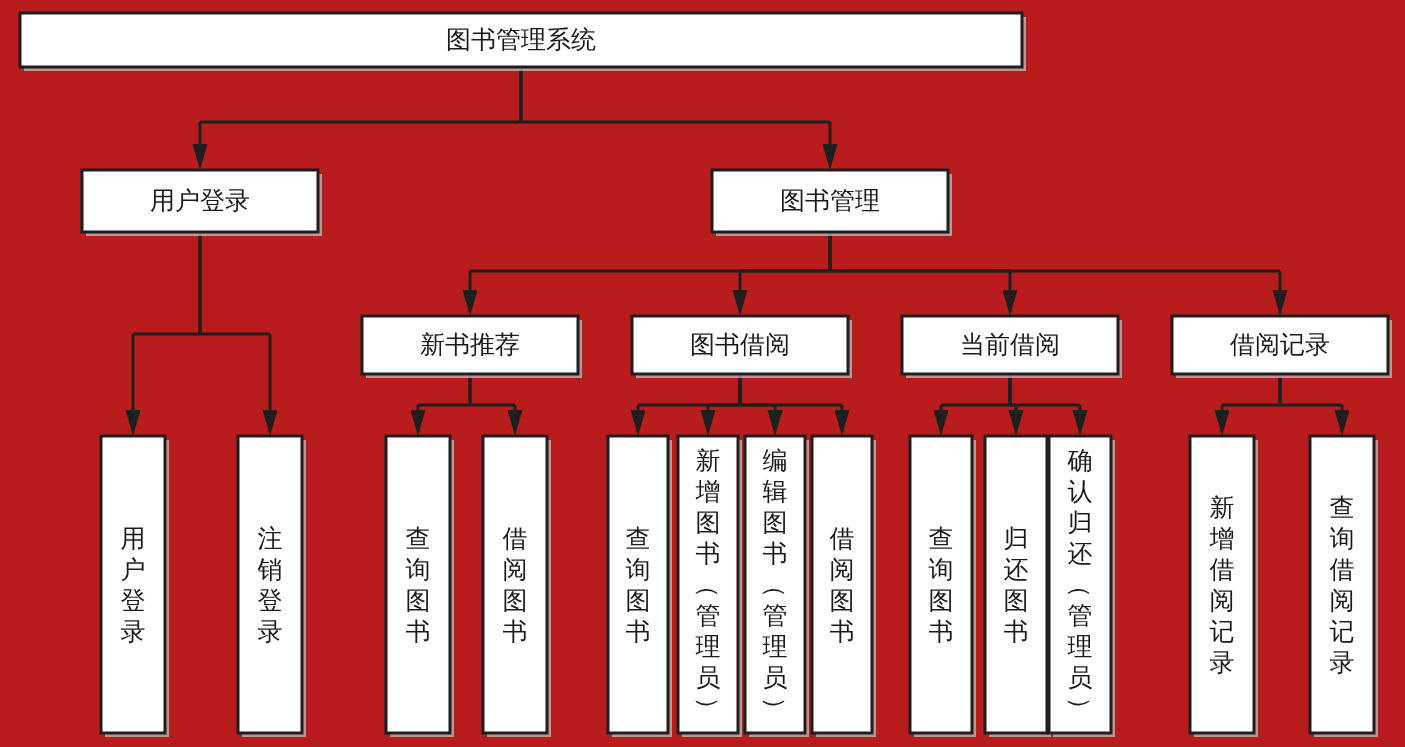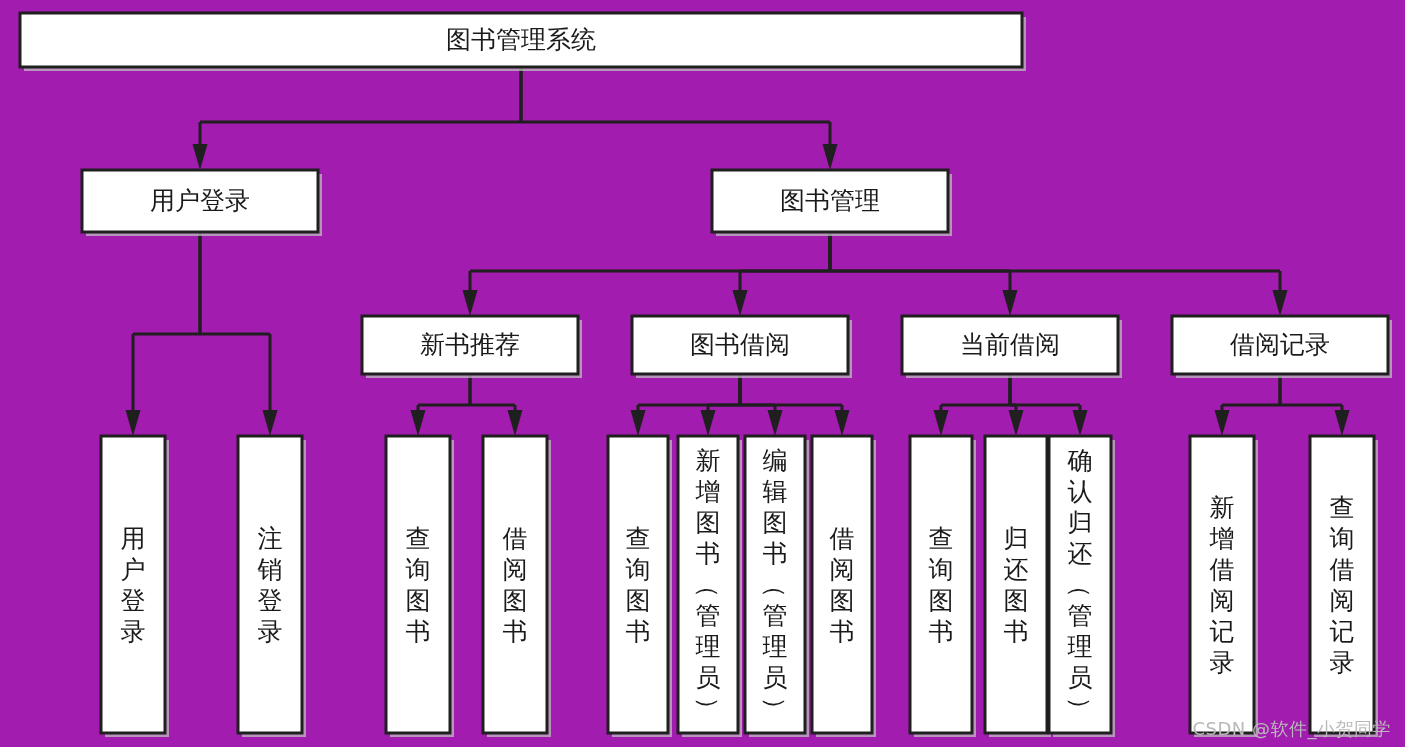--- a/index.html
+++ b/index.html
@@ -11,21 +11,21 @@
   body {
     width: 1405px;
     height: 747px;
     overflow: hidden;
     font-family: "DejaVu Sans", "Liberation Sans", sans-serif;
   }
   #diagram-root {
     position: relative;
     width: 1405px;
     height: 747px;
-    background: #a21caf;
+    background: #b91c1c;
   }
   svg.tree-canvas {
     position: absolute;
     left: 0;
     top: 0;
     width: 1405px;
     height: 747px;
     display: block;
   }
   .node-rect {
@@ -375,14 +375,13 @@
             <text x="1342" y="546.68">询</text>
             <text x="1342" y="577.68">借</text>
             <text x="1342" y="608.68">阅</text>
             <text x="1342" y="639.68">记</text>
             <text x="1342" y="670.68">录</text>
           </g>
         </g>
       </g>
   </svg>
 
-  <div class="watermark-text">CSDN @软件_小贺同学</div>
 </div>
 
 </body></html>

